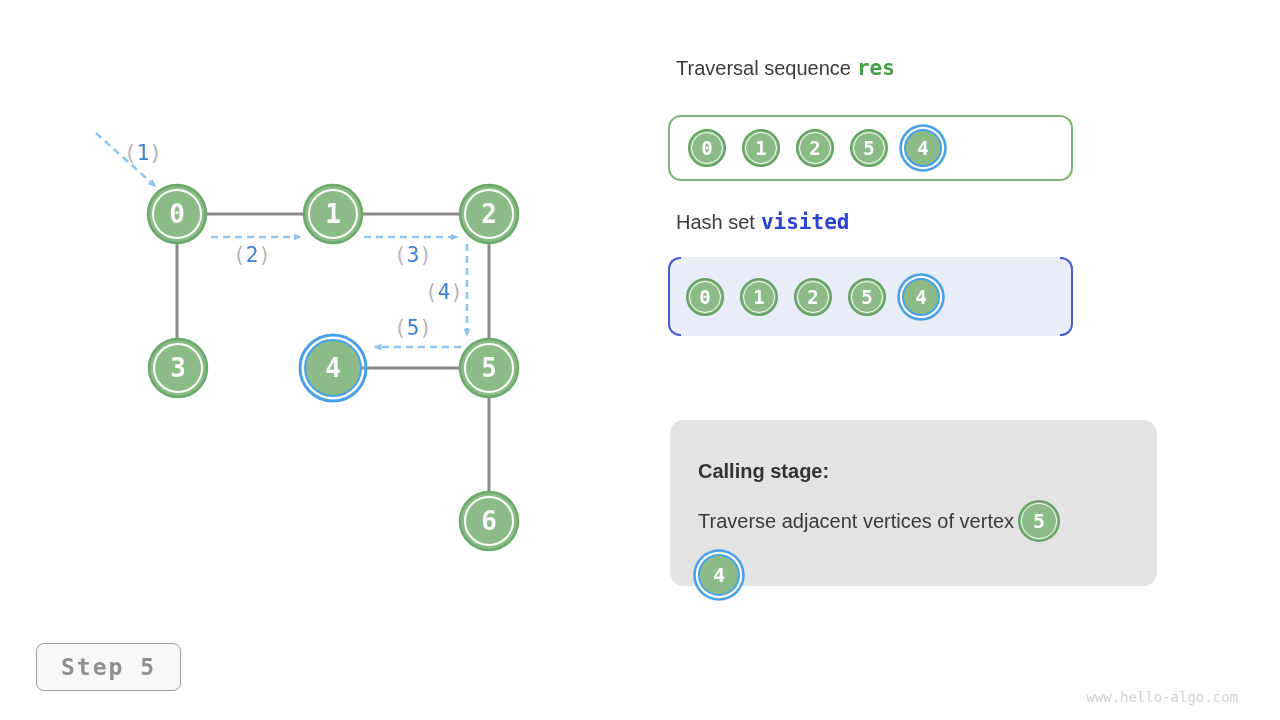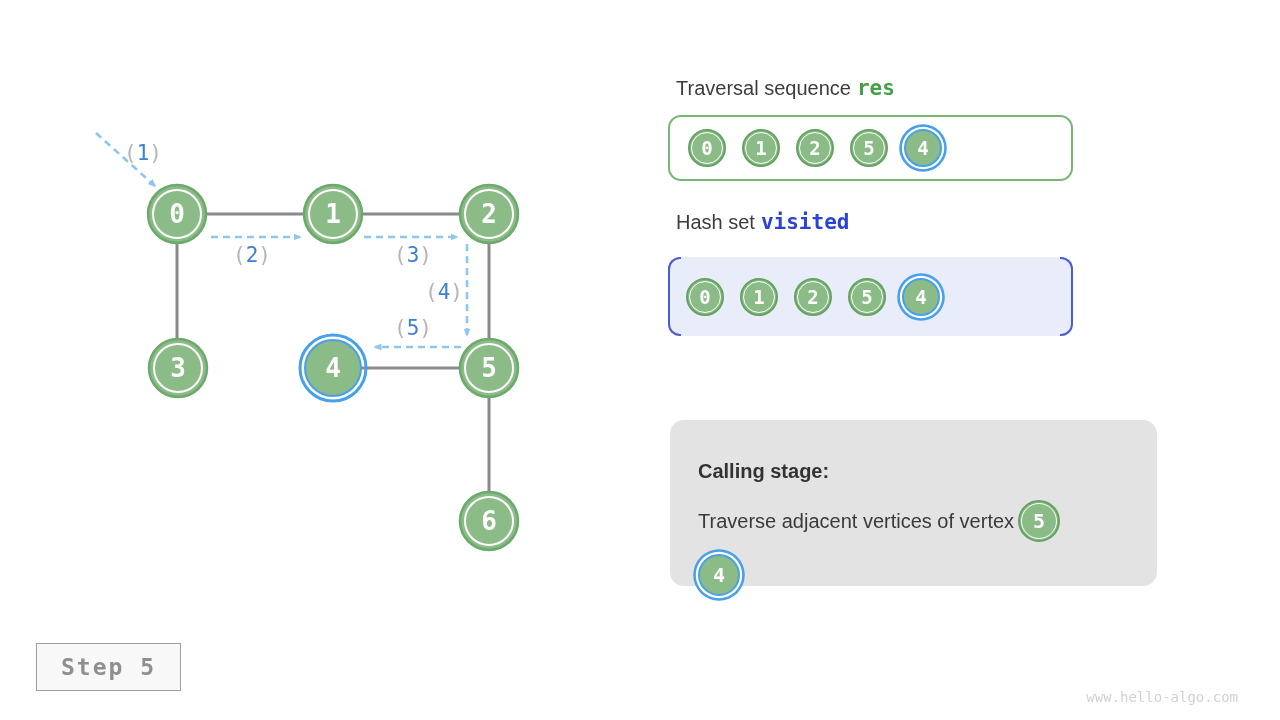--- a/index.html
+++ b/index.html
@@ -55,21 +55,21 @@
   .calling-box {
     position:absolute; left:670px; top:420px; width:487px; height:166px;
     background:#e3e3e3; border-radius:14px; box-sizing:border-box;
     padding:40px 28px;
   }
   .calling-title { font-weight:bold; font-size:20px; color:#333333; margin-bottom:16px; }
   .calling-line { display:flex; align-items:center; gap:4px; font-size:20px; color:#3a3a3a; margin-bottom:10px; height:44px; }
 
   .step-box {
     position:absolute; left:36px; top:643px; width:145px; height:48px;
-    background:#f8f8f8; border:1.5px solid #9e9e9e; border-radius:0;
+    background:#f8f8f8; border:1.5px solid #9e9e9e; border-radius:8px;
     display:flex; align-items:center; justify-content:center;
     font:bold 23px "DejaVu Sans Mono", monospace; color:#8f8f8f; letter-spacing:2px;
     box-sizing:border-box;
   }
   .watermark {
     position:absolute; right:42px; top:673px;
     font:14px "DejaVu Sans Mono", monospace; color:#d2d2d2;margin-top:16px;
   }
 </style>
 </head>
@@ -139,21 +139,21 @@
         <circle class="n-ring" r="24"></circle>
       <text class="n-label" dy="0.35em">5</text>
     </g>
     <g class="gnode" transform="translate(489,521)">
       <circle class="n-fill" r="29"></circle>
         <circle class="n-ring" r="24"></circle>
       <text class="n-label" dy="0.35em">6</text>
     </g>
   </svg>
 
-  <div class="heading" style="left:676px; top:76px;">
+  <div class="heading" style="left:676px; top:56px;">
     <span>Traversal sequence</span><span class="code code-green">res</span>
   </div>
   <div class="res-box">
     <span class="chip">0</span>
     <span class="chip">1</span>
     <span class="chip">2</span>
     <span class="chip">5</span>
     <span class="chip hl">4</span>
   </div>
 

